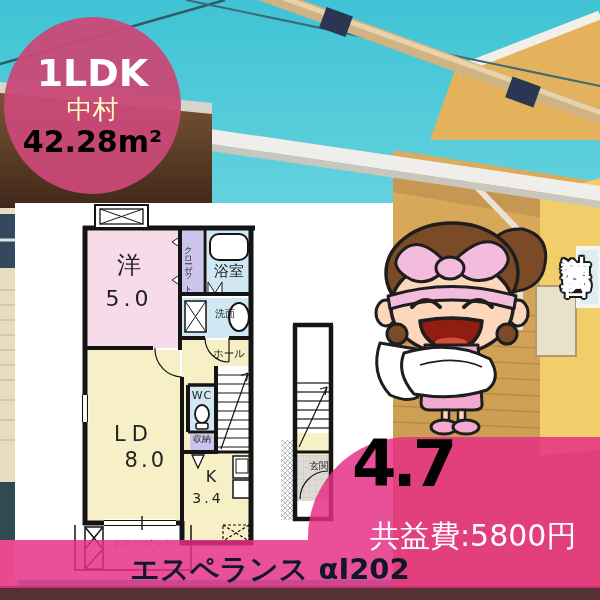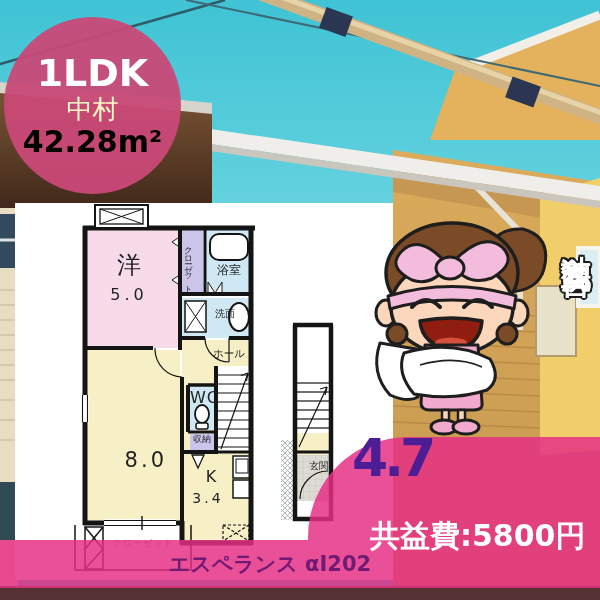--- a/index.html
+++ b/index.html
@@ -25,26 +25,26 @@
   .badge .l2{color:#fef9c3;font-size:26px;margin-top:4px;line-height:1.0;}
   .badge .l3{color:#000000;font-size:30px;font-weight:bold;margin-top:5px;line-height:1.0;}
   
   .side-note{
     position:absolute;left:551px;top:231px;width:42px;height:185px;
     font-size:30px;font-weight:bold;color:#ffffff;letter-spacing:3px;line-height:1.1;
     text-shadow:-2px 0 #1c1c1c,2px 0 #1c1c1c,0 -2px #1c1c1c,0 2px #1c1c1c,
       -1.5px -1.5px #1c1c1c,1.5px -1.5px #1c1c1c,-1.5px 1.5px #1c1c1c,1.5px 1.5px #1c1c1c;
   }
   
-  .price-rent{position:absolute;left:352px;top:432px;font-size:52px;font-weight:800;
-    color:#4c1d95;letter-spacing:-4px;line-height:1.0;}
+  .price-rent{position:absolute;left:352px;top:432px;font-size:64px;font-weight:800;
+    color:#000000;letter-spacing:-4px;line-height:1.0;}
   .price-unit{position:absolute;left:487px;top:471px;font-size:38px;font-weight:bold;color:#fff;}
-  .price-fee{position:absolute;left:370px;top:516px;font-size:30px;font-weight:bold;color:#fff;letter-spacing:0px;}
+  .price-fee{position:absolute;left:370px;top:516px;font-size:30px;font-weight:normal;color:#fff;letter-spacing:0px;}
   .prop-name{position:absolute;left:120px;top:550px;width:300px;text-align:center;
-    font-size:21px;font-weight:bold;color:#701a75;}
+    font-size:29px;font-weight:bold;color:#0f172a;}
 </style>
 </head>
 <body>
 
 <div class="stage">
 
   <svg class="layer" width="600" height="600" viewBox="0 0 600 600">
     <defs>
       <linearGradient id="skyG" x1="0" y1="0" x2="0" y2="1">
         <stop offset="0" stop-color="#3fc3d5"></stop>
@@ -254,27 +254,28 @@
           <line x1="316" y1="122" x2="316" y2="318"></line>
           <line x1="278" y1="122" x2="318" y2="122"></line>
           <line x1="278" y1="316" x2="318" y2="316"></line>
           <line x1="282" y1="249" x2="316" y2="249" stroke-width="3"></line>
         </g>
       </g>
     </svg>
 
     
     <div class="fp-label" style="left:84px;top:50px;width:60px;font-size:24px;">洋</div>
-    <div class="fp-label" style="left:80px;top:84px;width:68px;font-size:16px;letter-spacing:4px;">5.0</div>
+    <div class="fp-label" style="left:80px;top:84px;width:68px;font-size:22px;letter-spacing:4px;">5.0</div>
     <div class="fp-label vtext" style="left:169px;top:31px;height:60px;font-size:8.5px;">クローゼット</div>
-    <div class="fp-label" style="left:194px;top:61px;width:40px;font-size:12px;">浴室</div>
+    <div class="fp-label" style="left:194px;top:61px;width:40px;font-size:15px;">浴室</div>
     <div class="fp-label" style="left:193px;top:106px;width:34px;font-size:10px;">洗面</div>
     <div class="fp-label" style="left:192px;top:145px;width:44px;font-size:10.5px;">ホール</div>
-    <div class="fp-label" style="left:175px;top:187px;width:24px;font-size:16px;letter-spacing:1px;">WC</div>
+    <div class="fp-label" style="left:175px;top:187px;width:24px;font-size:11px;letter-spacing:1px;">WC</div>
     <div class="fp-label" style="left:174px;top:232px;width:26px;font-size:9px;">収納</div>
+    <div class="fp-label" style="left:84px;top:220px;width:70px;font-size:21px;letter-spacing:6px;">LD</div>
     <div class="fp-label" style="left:82px;top:246px;width:70px;font-size:21px;letter-spacing:3px;text-align:right;">8.0</div>
     <div class="fp-label" style="left:176px;top:266px;width:40px;font-size:16px;">K</div>
     <div class="fp-label" style="left:170px;top:288px;width:46px;font-size:14px;letter-spacing:3px;">3.4</div>
     <div class="fp-label" style="left:283px;top:258px;width:42px;font-size:9.5px;">玄関</div>
     <div class="fp-label" style="left:92px;top:336px;width:72px;font-size:9px;color:#8f8f8f;letter-spacing:1px;">クローゼット</div>
   </div>
 
   <svg class="layer" style="left:360px;top:195px;" width="200" height="245" viewBox="0 0 200 245">
     <g stroke="#1e1e1e" stroke-linejoin="round">
 

